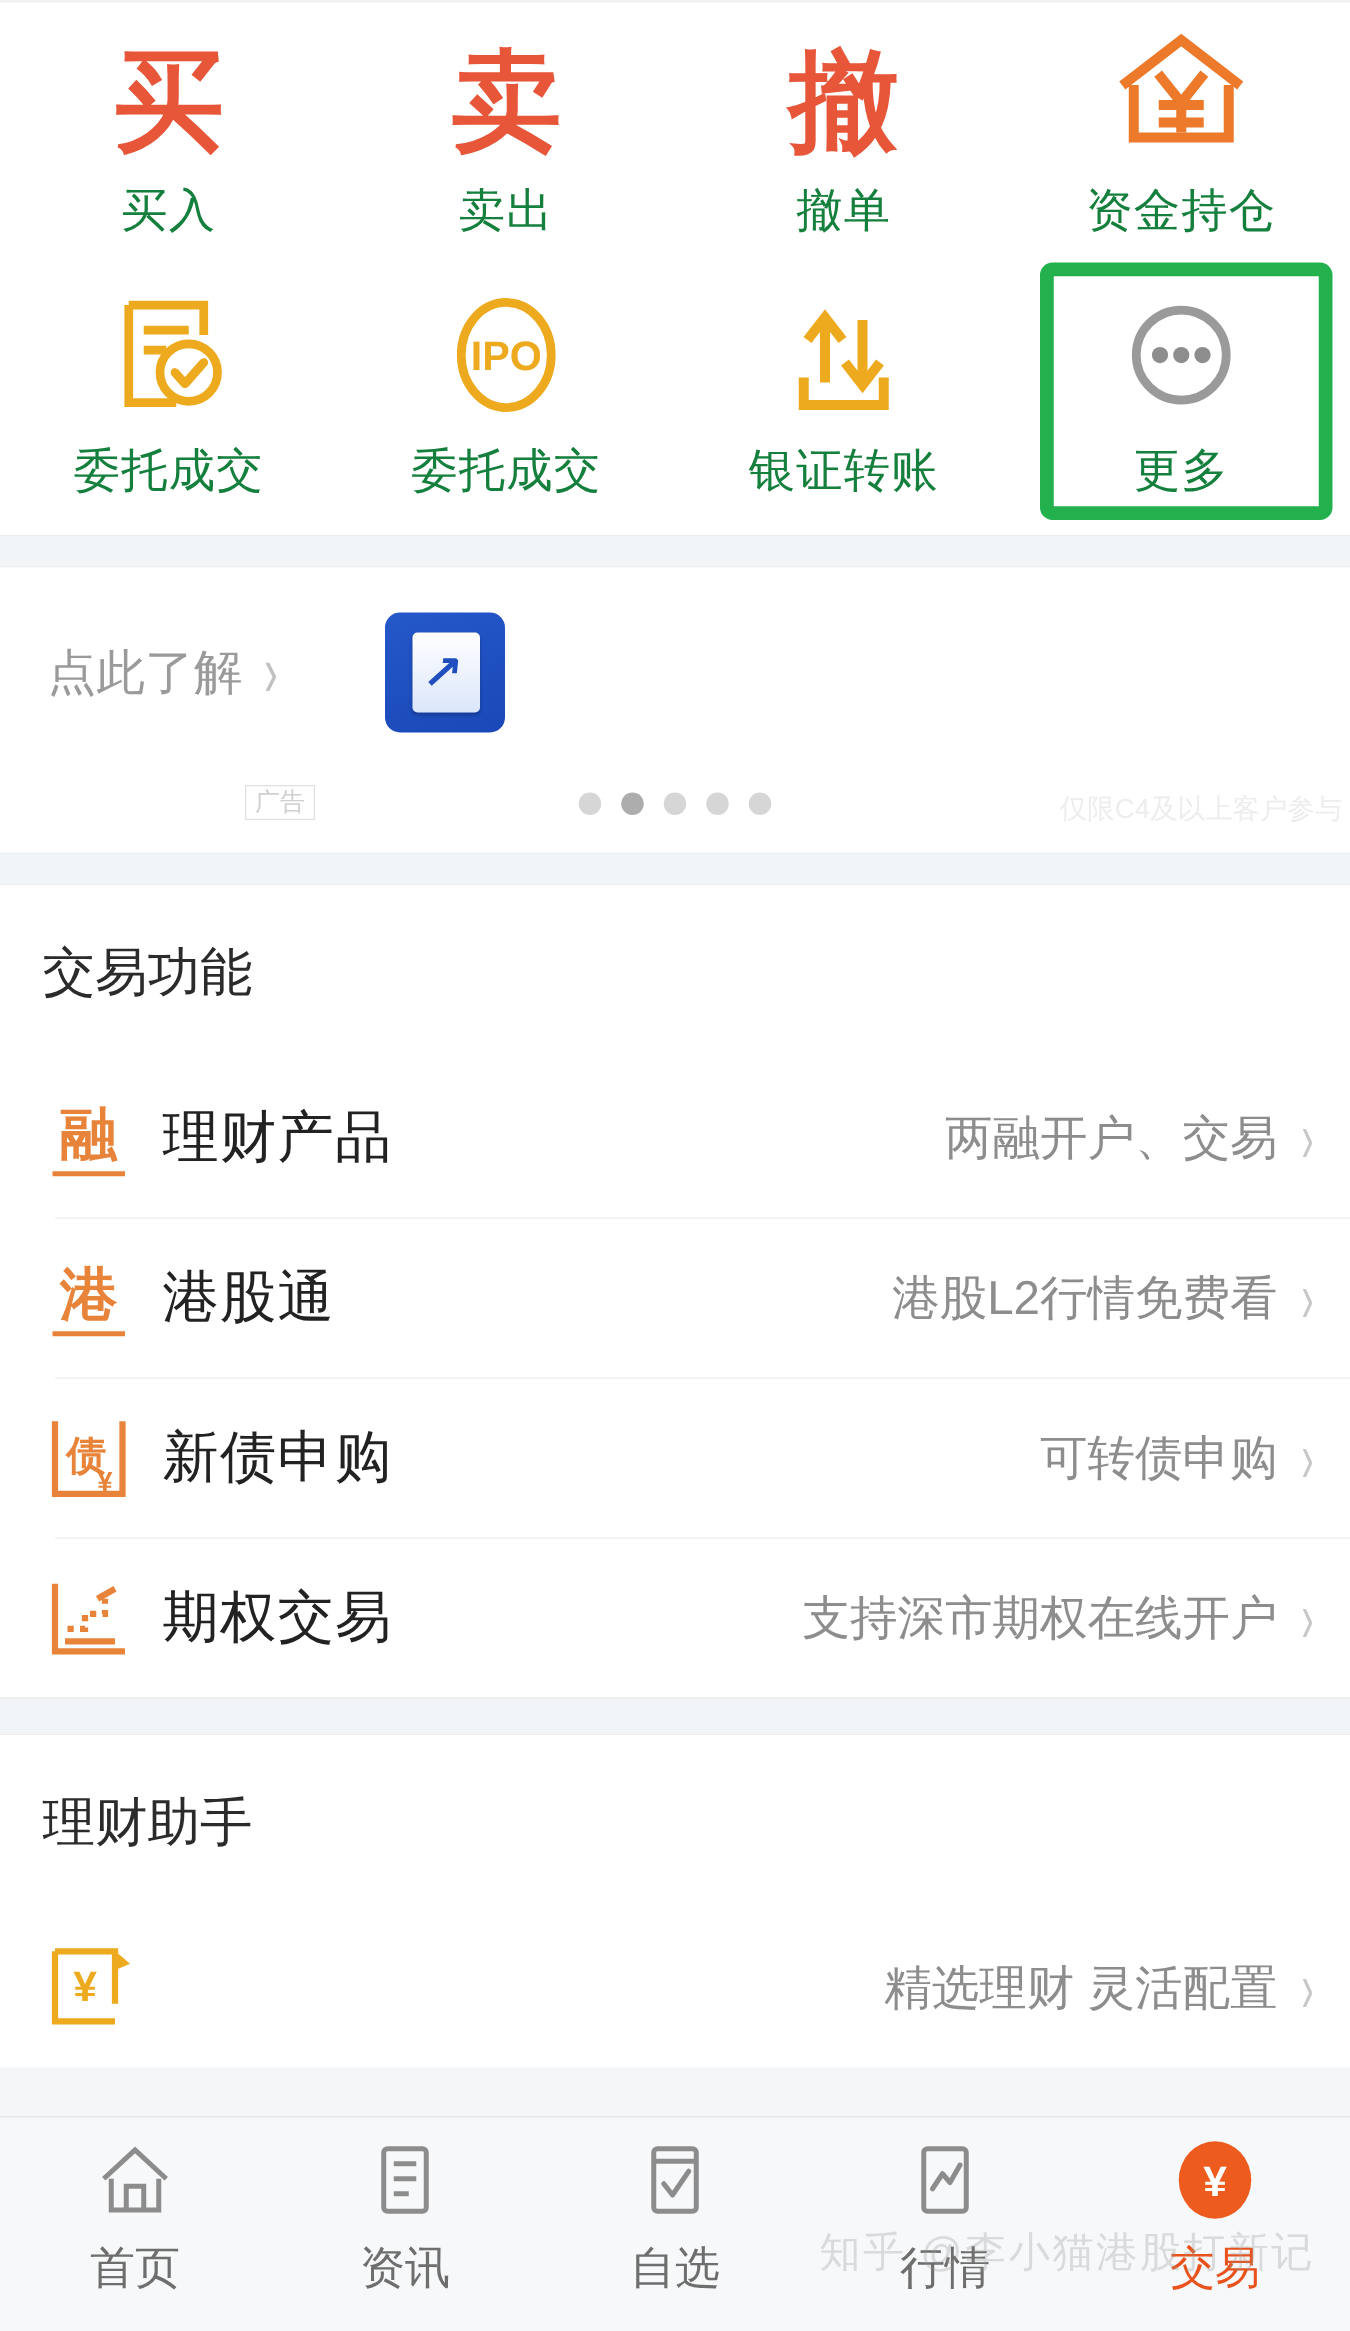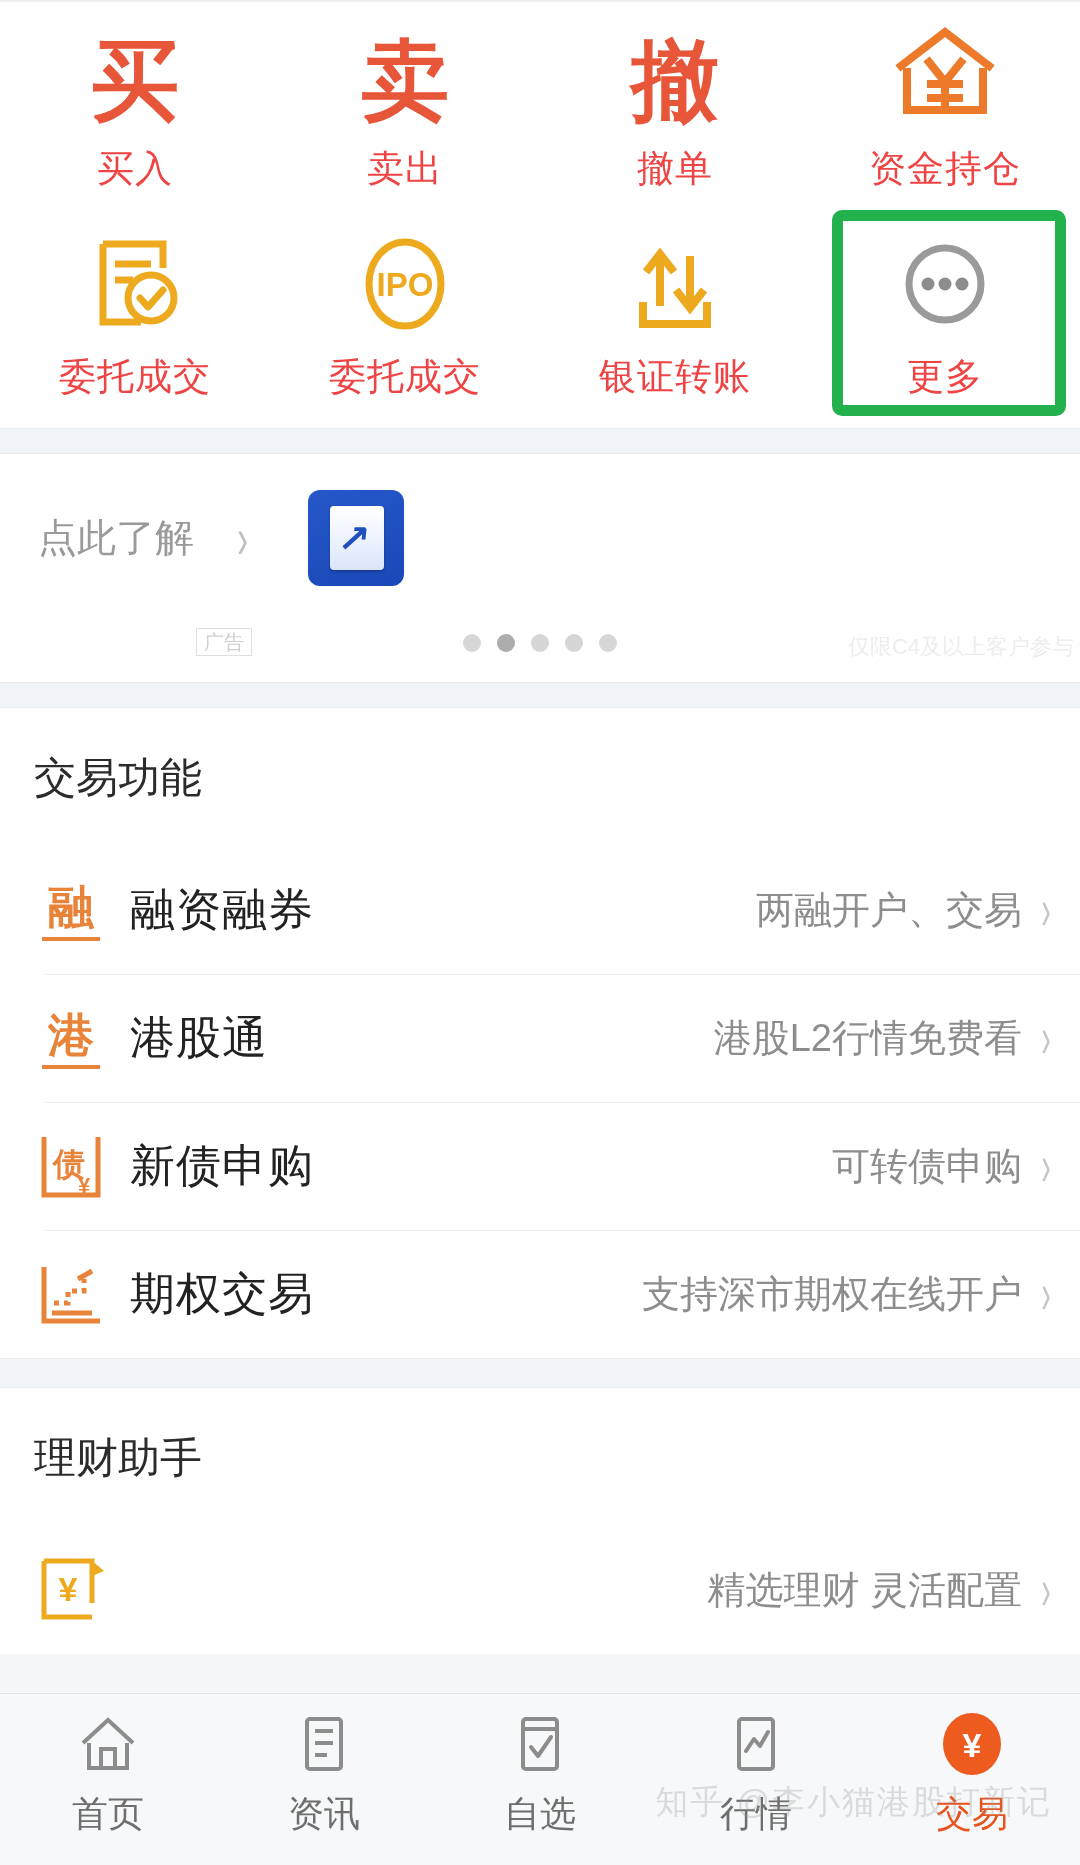--- a/index.html
+++ b/index.html
@@ -59,21 +59,21 @@
     font-family: "DejaVu Sans", "Liberation Sans", sans-serif;
   }
   .q-icon {
     height: 110px;
     display: flex;
     align-items: flex-start;
     justify-content: center;
   }
   .q-label {
     font-size: 37px;
-    color: #ef4444;
+    color: #15803d;
     letter-spacing: 1px;
     margin-top: 8px;
     white-space: nowrap;
   }
 
   
   .spacer {
     height: 26px;
     background: #f2f5f7;
     border-top: 1px solid #ececec;
@@ -92,21 +92,20 @@
     display: flex;
     align-items: center;
     height: 168px;
     padding-left: 38px;
   }
   .ad-left {
     display: flex;
     align-items: center;
     width: 270px;
     flex: none;
-    gap: 26px;
   }
   .ad-left-text {
     font-size: 39px;
     color: #9a9a9a;
   }
   .chev-big {
     margin-left: 16px;
     color: #c0c0c0;
     font-size: 40px;
     font-weight: 300;
@@ -414,21 +413,21 @@
   <div class="section">
     <div class="section-title">交易功能</div>
 
     <div class="row">
       <div class="row-icon">
         <svg width="74" height="74" viewBox="0 0 74 74">
           <text x="37" y="50" text-anchor="middle" font-family="DejaVu Sans, sans-serif" font-size="46" font-weight="700" fill="#e8843a">融</text>
           <path d="M8 66 L66 66" stroke="#e8843a" stroke-width="4"></path>
         </svg>
       </div>
-      <div class="row-label">融资融券</div>
+      <div class="row-label">理财产品</div>
       <div class="row-right">
         <span class="row-hint">两融开户、交易</span>
         <span class="chev">›</span>
       </div>
     </div>
 
     <div class="row">
       <div class="row-icon">
         <svg width="74" height="74" viewBox="0 0 74 74">
           <text x="37" y="50" text-anchor="middle" font-family="DejaVu Sans, sans-serif" font-size="46" font-weight="700" fill="#e8843a">港</text>

